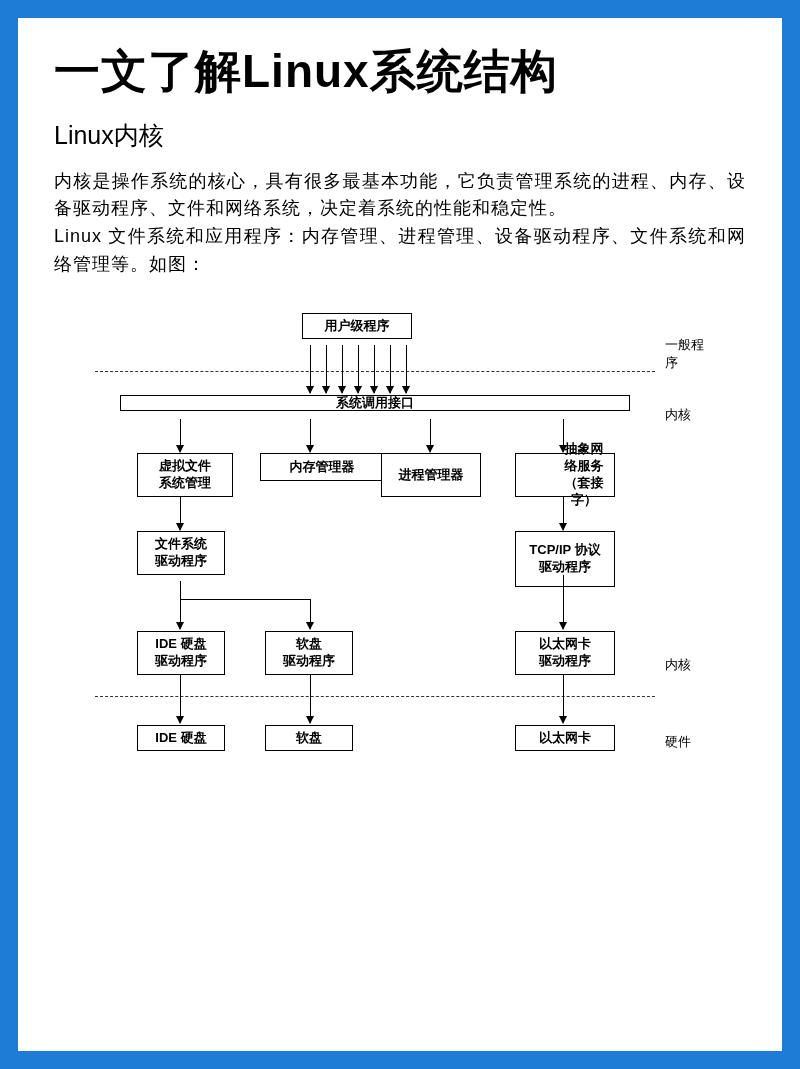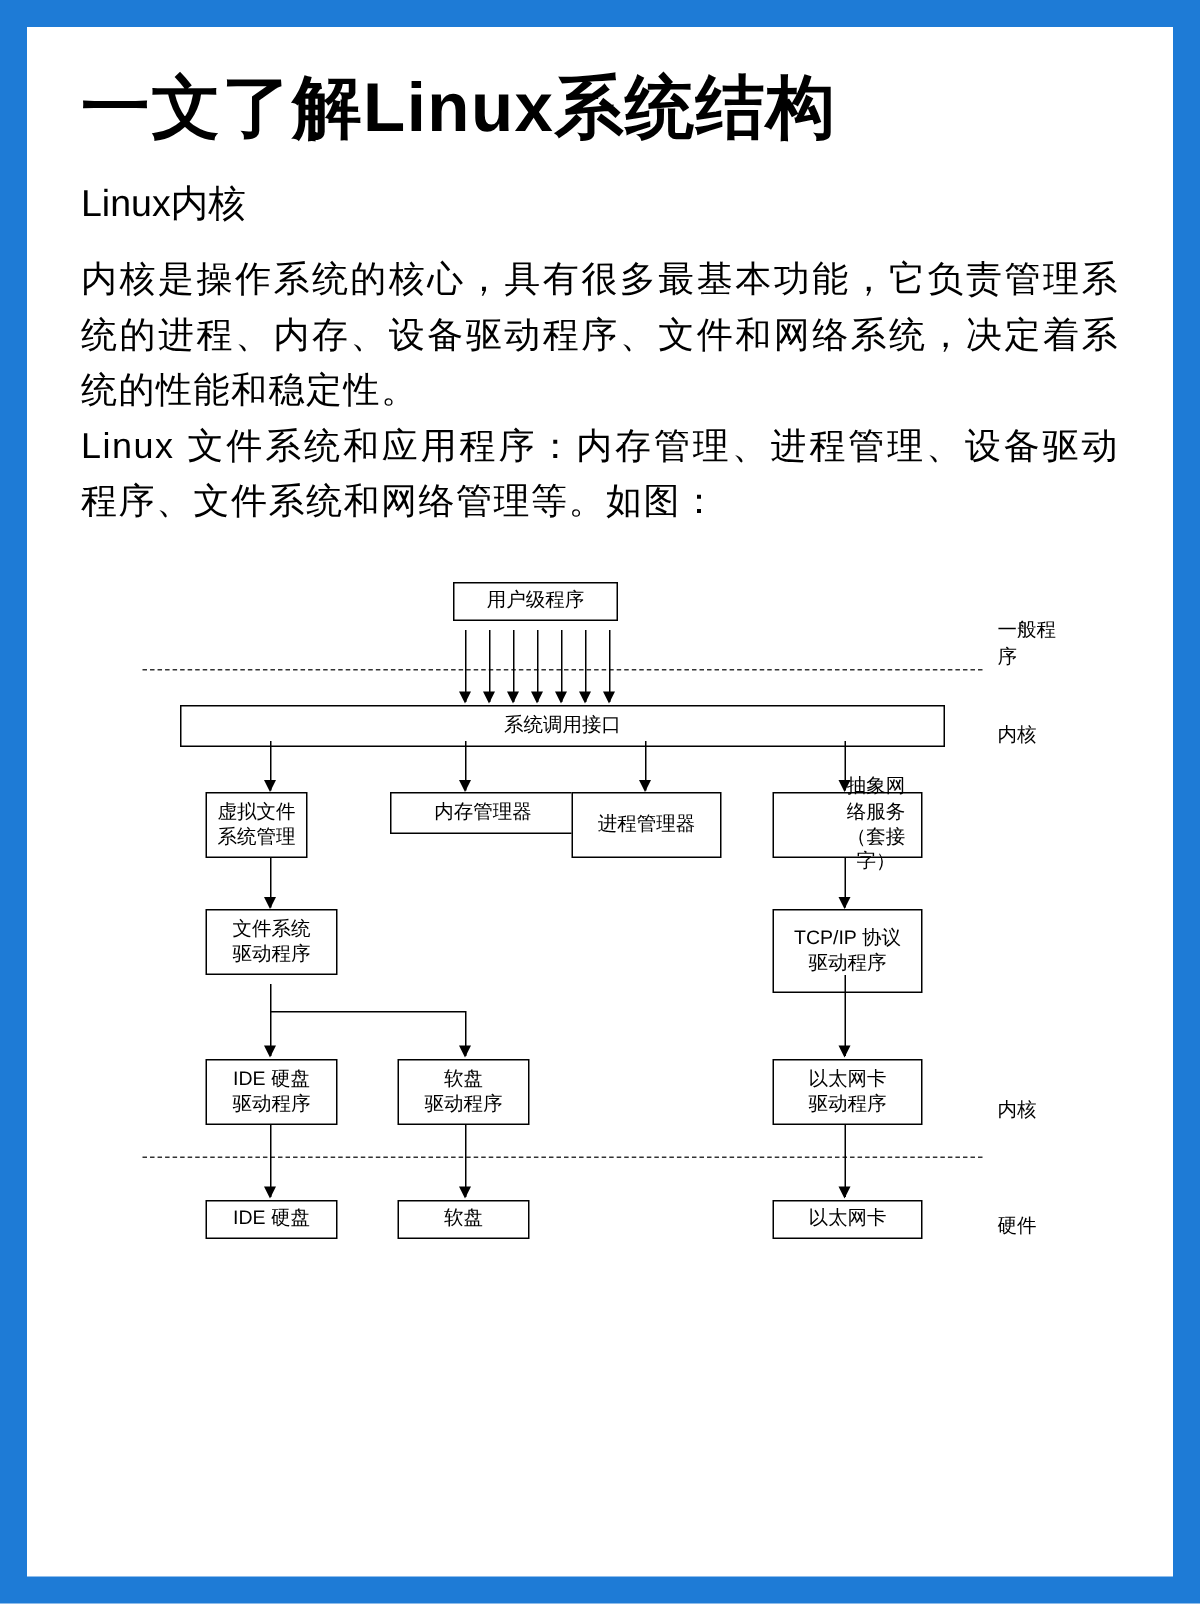--- a/index.html
+++ b/index.html
@@ -29,21 +29,21 @@
   text-align: justify;
   margin-bottom: 30px;
   letter-spacing: 0.5px;
 }
 .subhead {
   font-size: 25px;
   font-weight: 400;
   margin-bottom: 16px;
 }
 .body-text {
-  font-size: 24px;
+  font-size: 18px;
   line-height: 1.55;
   text-align: justify;
   letter-spacing: 1px;
 }
 
 
 .diagram {
   position: relative;
   width: 610px;
   height: 498px;
@@ -62,20 +62,21 @@
   position: absolute;
   border: 1px solid #000;
   background: #fff;
   display: flex;
   flex-direction: column;
   align-items: center;
   justify-content: center;
   text-align: center;
   line-height: 1.3;
   padding: 3px 6px;
+  font-weight: bold;
 }
 .stack::before, .stack::after {
   content: "";
   position: absolute;
   border: 1px solid #000;
   background: #fff;
   width: 100%;
   height: 100%;
 }
 .stack::before { top: 3px; left: 3px; z-index: -1; }
@@ -136,30 +137,30 @@
     </div>
 
     <div class="v-arrow" style="left:215px; top:44px; height:48px;"></div>
     <div class="v-arrow" style="left:231px; top:44px; height:48px;"></div>
     <div class="v-arrow" style="left:247px; top:44px; height:48px;"></div>
     <div class="v-arrow" style="left:263px; top:44px; height:48px;"></div>
     <div class="v-arrow" style="left:279px; top:44px; height:48px;"></div>
     <div class="v-arrow" style="left:295px; top:44px; height:48px;"></div>
     <div class="v-arrow" style="left:311px; top:44px; height:48px;"></div>
 
-    <div class="box" style="left:25px; top:94px; width:510px; height:28px;">
+    <div class="box" style="left:25px; top:94px; width:510px; height:16px;">
       <span>系统调用接口</span>
     </div>
 
     <div class="v-arrow" style="left:85px;  top:118px; height:33px;"></div>
     <div class="v-arrow" style="left:215px; top:118px; height:33px;"></div>
     <div class="v-arrow" style="left:335px; top:118px; height:33px;"></div>
     <div class="v-arrow" style="left:468px; top:118px; height:33px;"></div>
 
-    <div class="box" style="left:42px; top:152px; width:68px; height:44px;">
+    <div class="box" style="left:42px; top:152px; width:96px; height:44px;">
       <span>虚拟文件</span>
       <span>系统管理</span>
     </div>
     <div class="box" style="left:165px; top:152px; width:124px; height:28px;">
       <span>内存管理器</span>
     </div>
     <div class="box" style="left:286px; top:152px; width:100px; height:44px;">
       <span>进程管理器</span>
     </div>
     <div class="box" style="left:420px; top:152px; width:100px; height:44px;padding-left:44px;">

